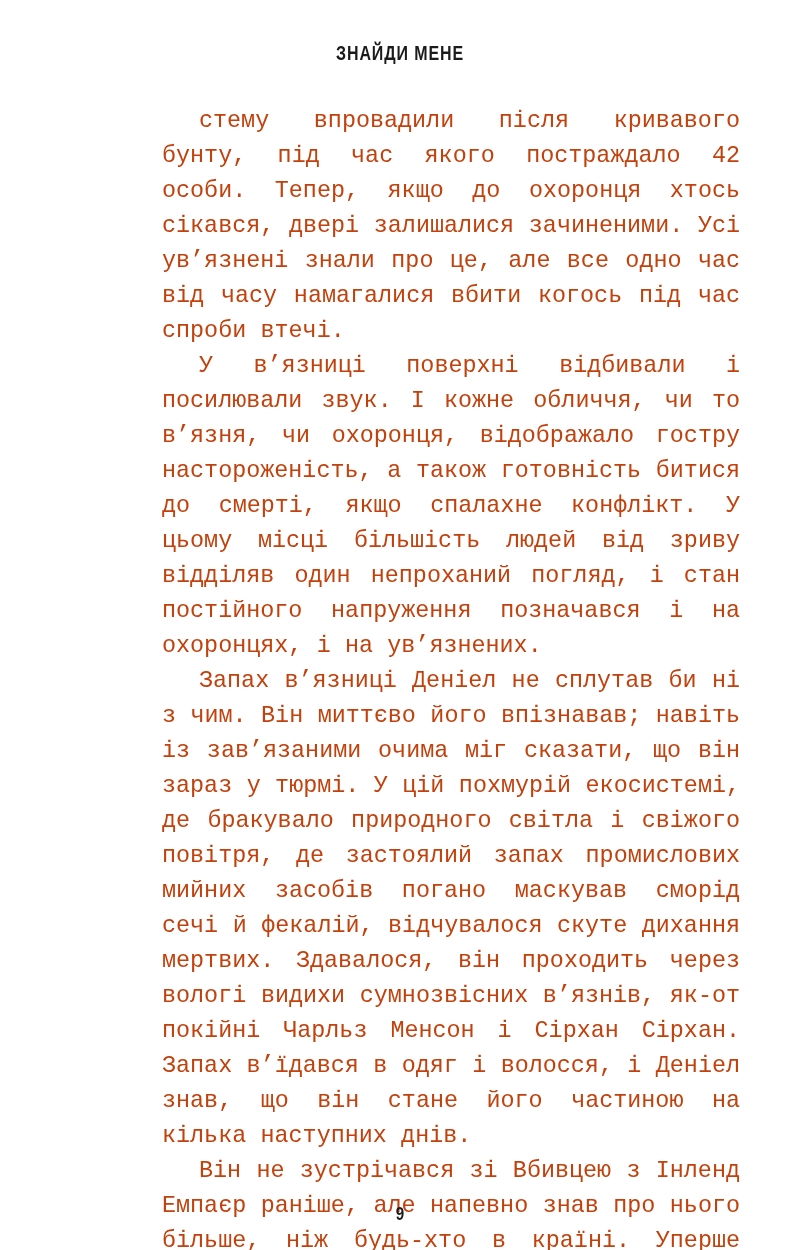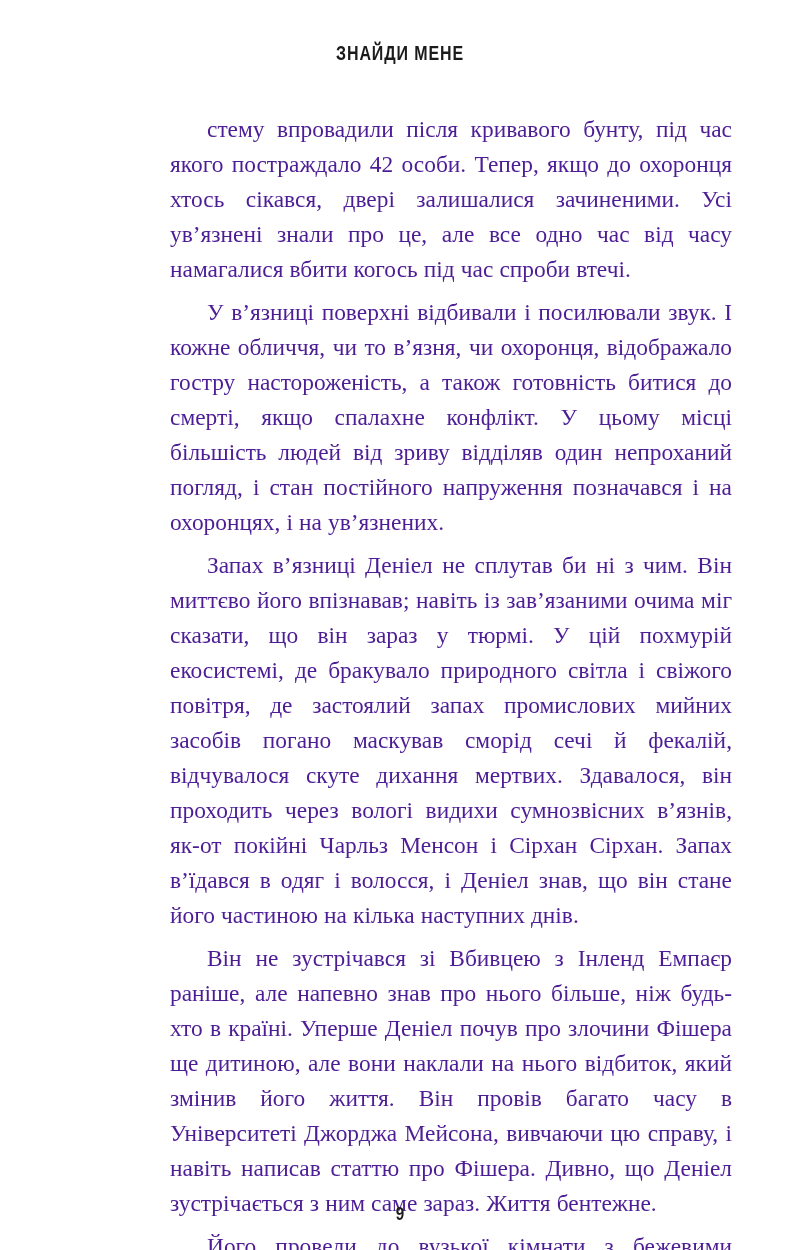--- a/index.html
+++ b/index.html
@@ -38,25 +38,25 @@
 
   
   .text-column {
     position: absolute;
     top: 104px;
     left: 112px;
     width: 578px;
   }
 
   .para {
-    margin: 8px;
-    font-family: Liberation Serif, serif;
+    margin: 0;
+    font-family: Liberation Mono, monospace;
     font-size: 23.4px;
     line-height: 35px;
-    color: #4c1d95;
+    color: #c2410c;
     text-align: justify;
     text-justify: inter-word;
     hyphens: manual;
     -webkit-hyphens: manual;
     text-indent: 37px;
     word-spacing: 0.01em;
   }
 
   
   .para.continues::after {

